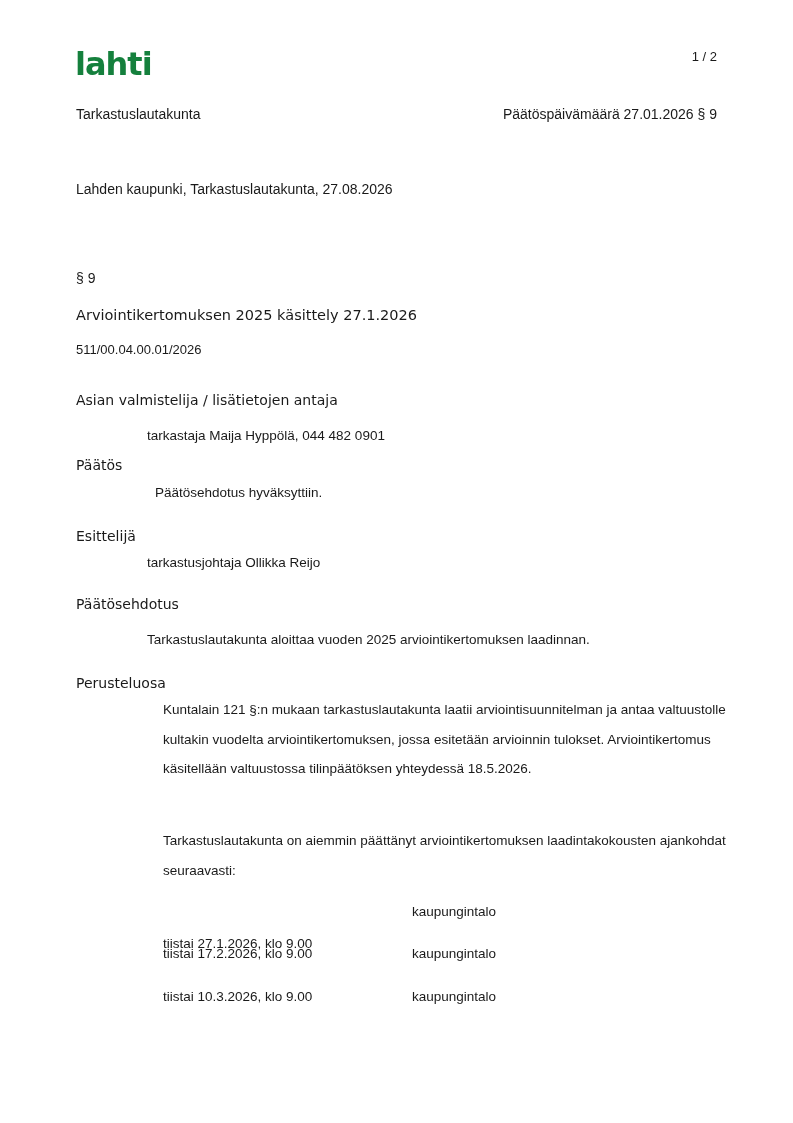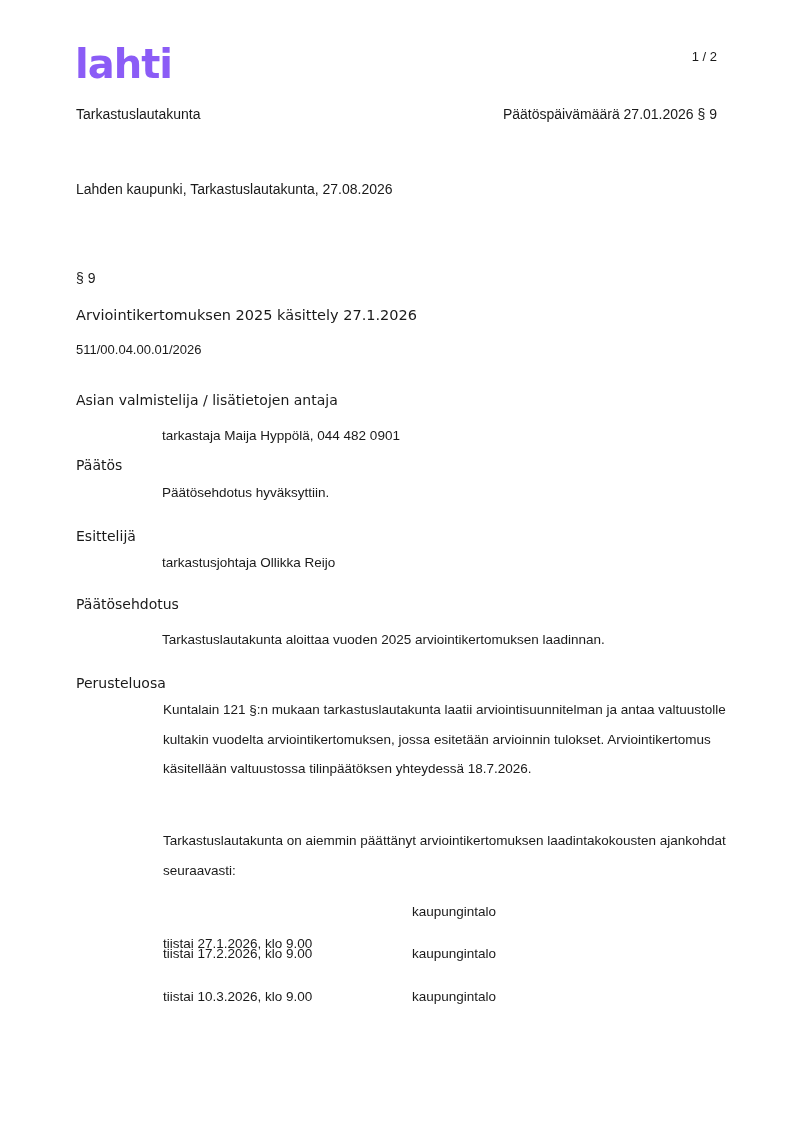--- a/index.html
+++ b/index.html
@@ -3,32 +3,32 @@
   <meta charset="utf-8">
   <style>
     html, body { margin: 0; padding: 0; background: #ffffff; }
     body {
       width: 793px; height: 1123px; position: relative; overflow: hidden;
       font-family: "Liberation Sans", sans-serif; color: #1a1a1a;
     }
     .abs { position: absolute; white-space: nowrap; }
     .logo {
       left: 75px; top: 42px; font-family: "DejaVu Sans", sans-serif; font-weight: bold;
-      font-size: 40px; letter-spacing: -1px; color: #8b5cf6; line-height: 44px;
+      font-size: 32px; letter-spacing: -1px; color: #15803d; line-height: 44px;
     }
     .page-no { right: 76px; top: 49px; font-size: 13px; margin-left: 32px; }
     .hdr { top: 106px; font-size: 14px; }
     .hdr-left { left: 76px; }
     .hdr-right { right: 76px; }
     .meta { left: 76px; top: 181px; font-size: 14px; }
     .sect { left: 76px; top: 270px; font-size: 14px; }
     .title { left: 76px; top: 307px; font-family: "DejaVu Sans", sans-serif; font-size: 14.5px; }
     .diary { left: 76px; top: 342px; font-size: 13px; }
     .label { left: 76px; font-family: "DejaVu Sans", sans-serif; font-size: 14px; }
-    .body-text { left: 162px; font-size: 13.5px; }
+    .body-text { left: 147px; font-size: 13.5px; }
     .para { position: absolute; left: 163px; width: 570px; font-size: 13.5px; line-height: 29.5px; }
     .sched-date { left: 163px; font-size: 13.5px; }
     .sched-place { left: 412px; font-size: 13.5px; }
   </style>
 </head>
 <body>
 
 <div class="abs logo">lahti</div>
 <div class="abs page-no">1 / 2</div>
 
@@ -38,30 +38,30 @@
 <div class="abs meta">Lahden kaupunki, Tarkastuslautakunta, 27.08.2026</div>
 
 <div class="abs sect">§ 9</div>
 <div class="abs title">Arviointikertomuksen 2025 käsittely 27.1.2026</div>
 <div class="abs diary">511/00.04.00.01/2026</div>
 
 <div class="abs label" style="top:392px;">Asian valmistelija / lisätietojen antaja</div>
 <div class="abs body-text" style="top:428px;">tarkastaja Maija Hyppölä, 044 482 0901</div>
 
 <div class="abs label" style="top:457px;">Päätös</div>
-<div class="abs body-text" style="top:485px;">Päätösehdotus hyväksyttiin.</div>
+<div class="abs body-text" style="top:485px;margin-left:8px;">Päätösehdotus hyväksyttiin.</div>
 
 <div class="abs label" style="top:528px;">Esittelijä</div>
 <div class="abs body-text" style="top:555px;">tarkastusjohtaja Ollikka Reijo</div>
 
 <div class="abs label" style="top:596px;">Päätösehdotus</div>
 <div class="abs body-text" style="top:632px;">Tarkastuslautakunta aloittaa vuoden 2025 arviointikertomuksen laadinnan.</div>
 
 <div class="abs label" style="top:675px;">Perusteluosa</div>
-<div class="para" style="top:695px;">Kuntalain 121 §:n mukaan tarkastuslautakunta laatii arviointisuunnitelman ja antaa valtuustolle kultakin vuodelta arviointikertomuksen, jossa esitetään arvioinnin tulokset. Arviointikertomus käsitellään valtuustossa tilinpäätöksen yhteydessä 18.7.2026.</div>
+<div class="para" style="top:695px;">Kuntalain 121 §:n mukaan tarkastuslautakunta laatii arviointisuunnitelman ja antaa valtuustolle kultakin vuodelta arviointikertomuksen, jossa esitetään arvioinnin tulokset. Arviointikertomus käsitellään valtuustossa tilinpäätöksen yhteydessä 18.5.2026.</div>
 <div class="para" style="top:826px;">Tarkastuslautakunta on aiemmin päättänyt arviointikertomuksen laadintakokousten ajankohdat seuraavasti:</div>
 
 <div class="abs sched-date" style="top:904px;margin-top:32px;">tiistai 27.1.2026,  klo 9.00</div>
 <div class="abs sched-place" style="top:904px;">kaupungintalo</div>
 <div class="abs sched-date" style="top:946px;">tiistai 17.2.2026,  klo 9.00</div>
 <div class="abs sched-place" style="top:946px;">kaupungintalo</div>
 <div class="abs sched-date" style="top:989px;">tiistai 10.3.2026,  klo 9.00</div>
 <div class="abs sched-place" style="top:989px;">kaupungintalo</div>
 
 </body></html>

